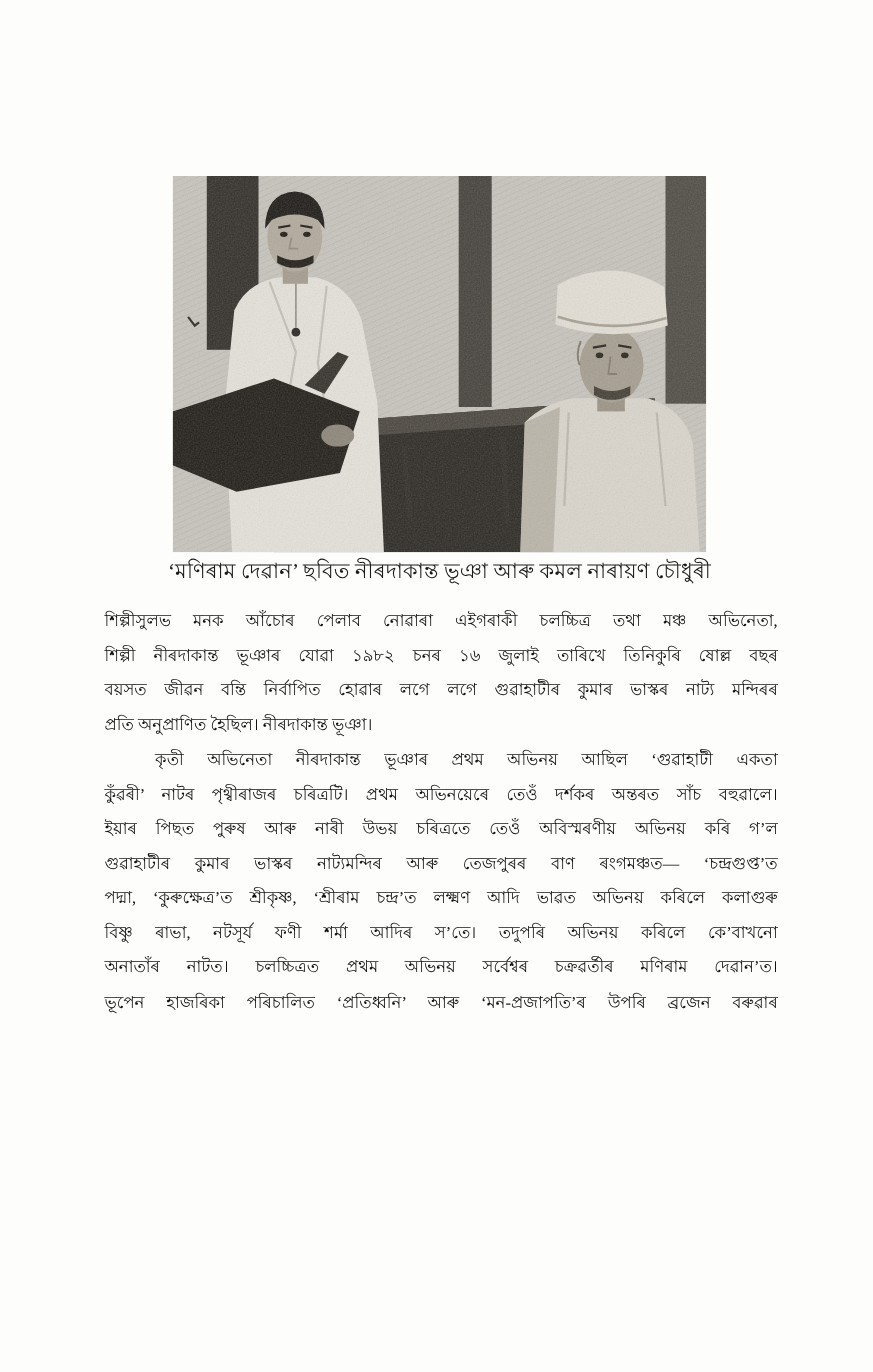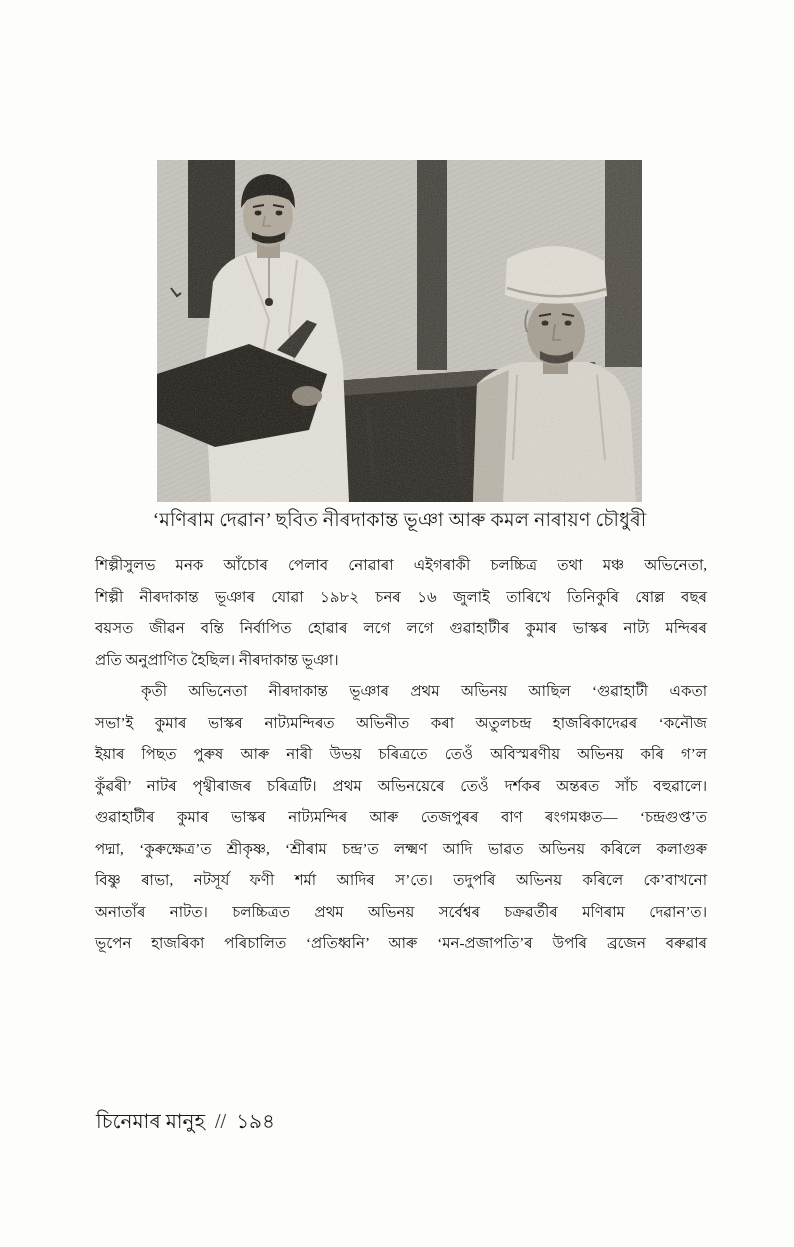--- a/index.html
+++ b/index.html
@@ -147,29 +147,23 @@
 
     <figcaption class="photo-caption">‘মণিৰাম দেৱান’ ছবিত নীৰদাকান্ত ভূঞা আৰু কমল নাৰায়ণ চৌধুৰী</figcaption>
   </figure>
 
   <div class="body-text">
     <div class="line">শিল্পীসুলভ মনক আঁচোৰ পেলাব নোৱাৰা এইগৰাকী চলচ্চিত্ৰ তথা মঞ্চ অভিনেতা,</div>
     <div class="line">শিল্পী নীৰদাকান্ত ভূঞাৰ যোৱা ১৯৮২ চনৰ ১৬ জুলাই তাৰিখে তিনিকুৰি ষোল্ল বছৰ</div>
     <div class="line">বয়সত জীৱন বন্তি নিৰ্বাপিত হোৱাৰ লগে লগে গুৱাহাটীৰ কুমাৰ ভাস্কৰ নাট্য মন্দিৰৰ</div>
     <div class="line short">প্ৰতি অনুপ্ৰাণিত হৈছিল। নীৰদাকান্ত ভূঞা।</div>
     <div class="line indent">কৃতী অভিনেতা নীৰদাকান্ত ভূঞাৰ প্ৰথম অভিনয় আছিল ‘গুৱাহাটী একতা</div>
-    <div class="line">সভা’ই কুমাৰ ভাস্কৰ নাট্যমন্দিৰত অভিনীত কৰা অতুলচন্দ্ৰ হাজৰিকাদেৱৰ ‘কনৌজ</div>
+    <div class="line">কুঁৱৰী’ নাটৰ পৃথ্বীৰাজৰ চৰিত্ৰটি। প্ৰথম অভিনয়েৰে তেওঁ দৰ্শকৰ অন্তৰত সাঁচ বহুৱালে।</div>
     <div class="line">ইয়াৰ পিছত পুৰুষ আৰু নাৰী উভয় চৰিত্ৰতে তেওঁ অবিস্মৰণীয় অভিনয় কৰি গ’ল</div>
-    <div class="line">কুঁৱৰী’ নাটৰ পৃথ্বীৰাজৰ চৰিত্ৰটি। প্ৰথম অভিনয়েৰে তেওঁ দৰ্শকৰ অন্তৰত সাঁচ বহুৱালে।</div>
     <div class="line">গুৱাহাটীৰ কুমাৰ ভাস্কৰ নাট্যমন্দিৰ আৰু তেজপুৰৰ বাণ ৰংগমঞ্চত— ‘চন্দ্ৰগুপ্ত’ত</div>
     <div class="line">পদ্মা, ‘কুৰুক্ষেত্ৰ’ত শ্ৰীকৃষ্ণ, ‘শ্ৰীৰাম চন্দ্ৰ’ত লক্ষ্মণ আদি ভাৱত অভিনয় কৰিলে কলাগুৰু</div>
     <div class="line">বিষ্ণু ৰাভা, নটসূৰ্য ফণী শৰ্মা আদিৰ স’তে। তদুপৰি অভিনয় কৰিলে কে’বাখনো</div>
     <div class="line">অনাতাঁৰ নাটত। চলচ্চিত্ৰত প্ৰথম অভিনয় সৰ্বেশ্বৰ চক্ৰৱৰ্তীৰ মণিৰাম দেৱান’ত।</div>
     <div class="line">ভূপেন হাজৰিকা পৰিচালিত ‘প্ৰতিধ্বনি’ আৰু ‘মন-প্ৰজাপতি’ৰ উপৰি ব্ৰজেন বৰুৱাৰ</div>
   </div>
 
-  <div class="footer">
-    <span>চিনেমাৰ মানুহ</span>
-    <span class="sep">//</span>
-    <span>১৯৪</span>
-  </div>
 
 </div>
 
 </body></html>

